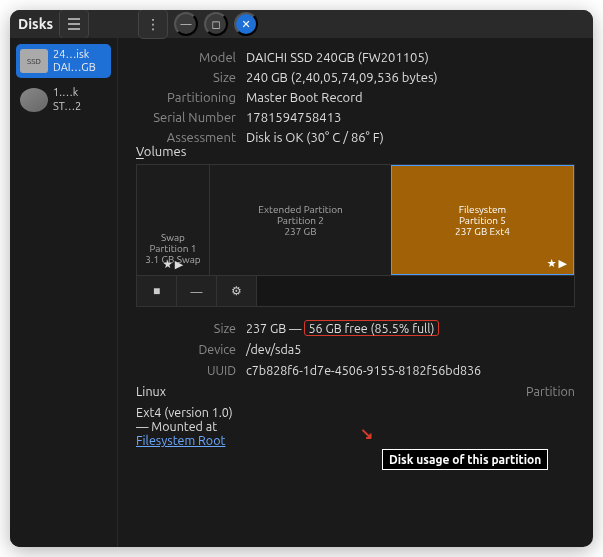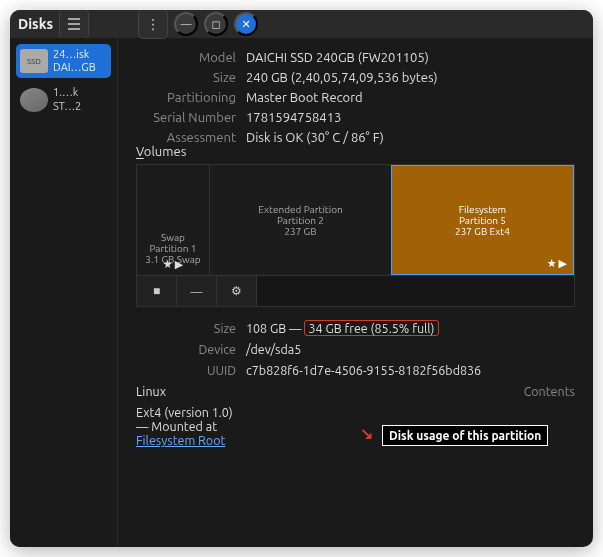--- a/index.html
+++ b/index.html
@@ -152,30 +152,30 @@
             </button>
           <button class="tbtn">
               <span>⚙</span>
             </button>
         </div>
       </div>
 
       <div class="details">
         <div class="k">Size</div>
         <div class="v">
-          <span>108 GB — </span><span class="hl">34 GB free (85.5% full)</span>
+          <span>237 GB — </span><span class="hl">56 GB free (85.5% full)</span>
         </div>
         <div class="k">Device</div>
         <div class="v">/dev/sda5</div>
         <div class="k">UUID</div>
         <div class="v">c7b828f6-1d7e-4506-9155-8182f56bd836</div>
         <div class="v">Linux</div>
-        <div class="k">Contents</div>
+        <div class="k">Partition</div>
         <div class="v">
           <span>Ext4 (version 1.0) — Mounted at </span><a class="link">Filesystem Root</a>
         </div>
       </div>
     </div>
   </div>
 
   <div class="arrow" style="left:350px; top:414px;">↘</div>
-  <div class="callout" style="left:372px; top:415px;">Disk usage of this partition</div>
+  <div class="callout" style="left:372px; top:439px;">Disk usage of this partition</div>
 </div>
 
 </body></html>

